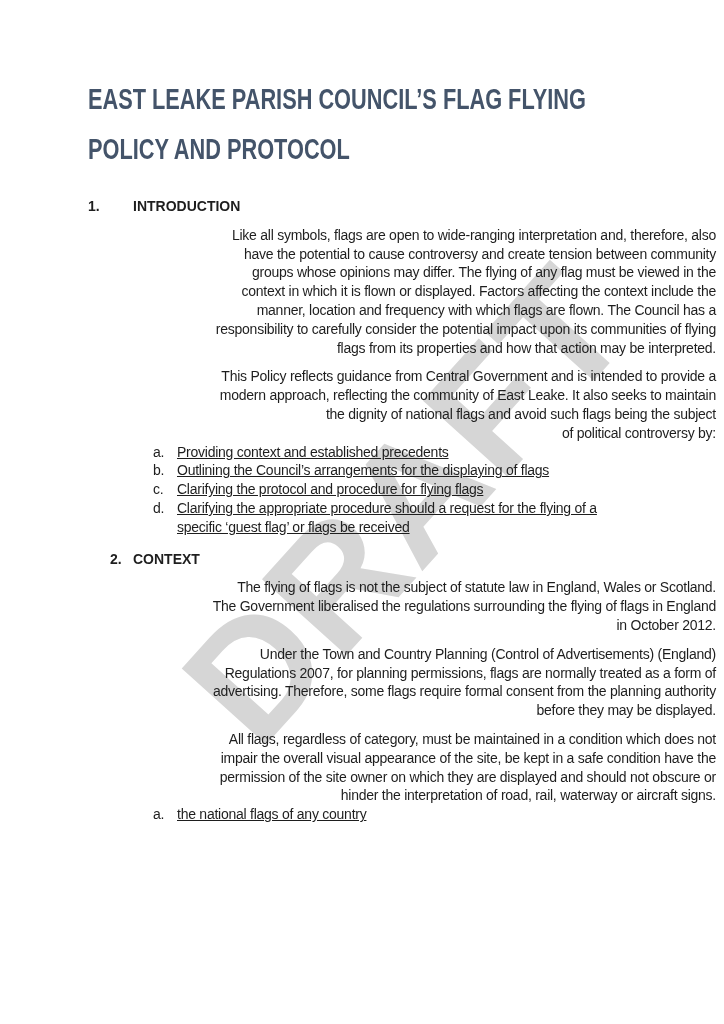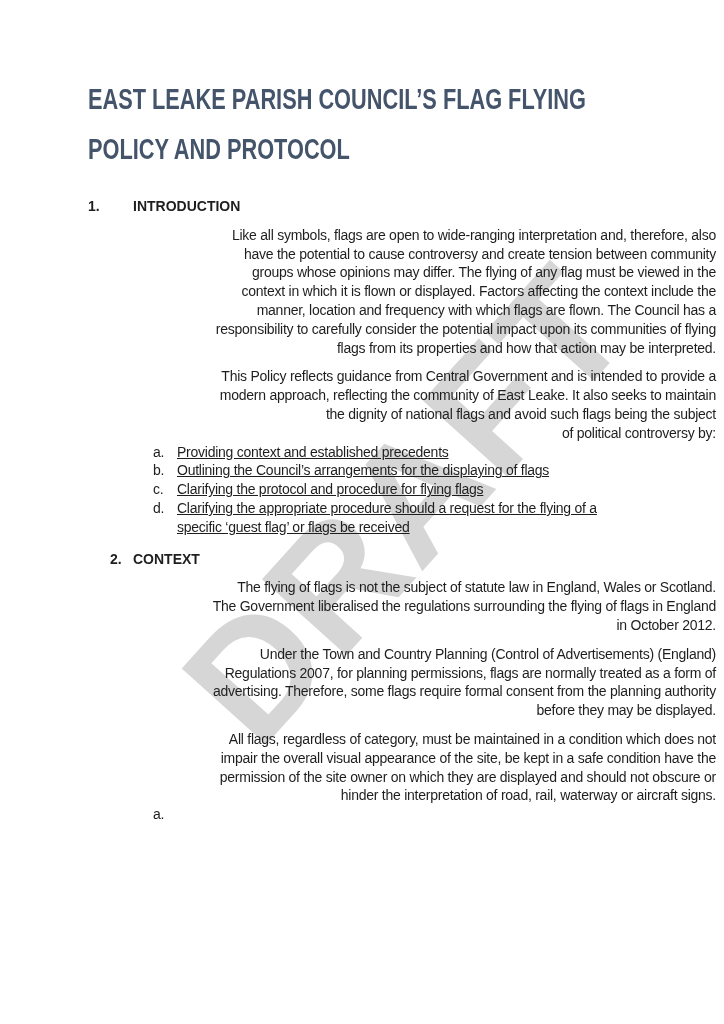--- a/index.html
+++ b/index.html
@@ -156,19 +156,20 @@
 Regulations 2007, for planning permissions, flags are normally treated as a form of
 advertising. Therefore, some flags require formal consent from the planning authority
 before they may be displayed.</p>
         <p class="para gap">All flags, regardless of category, must be maintained in a condition which does not
 impair the overall visual appearance of the site, be kept in a safe condition have the
 permission of the site owner on which they are displayed and should not obscure or
 hinder the interpretation of road, rail, waterway or aircraft signs.</p>
         <div class="list">
           <div class="li">
             <span class="li-marker">a.</span>
+            <span class="li-text">the national flags of any country</span>
           </div>
         </div>
       </div>
     </section>
 
   </div>
 </div>
 
 </body></html>

